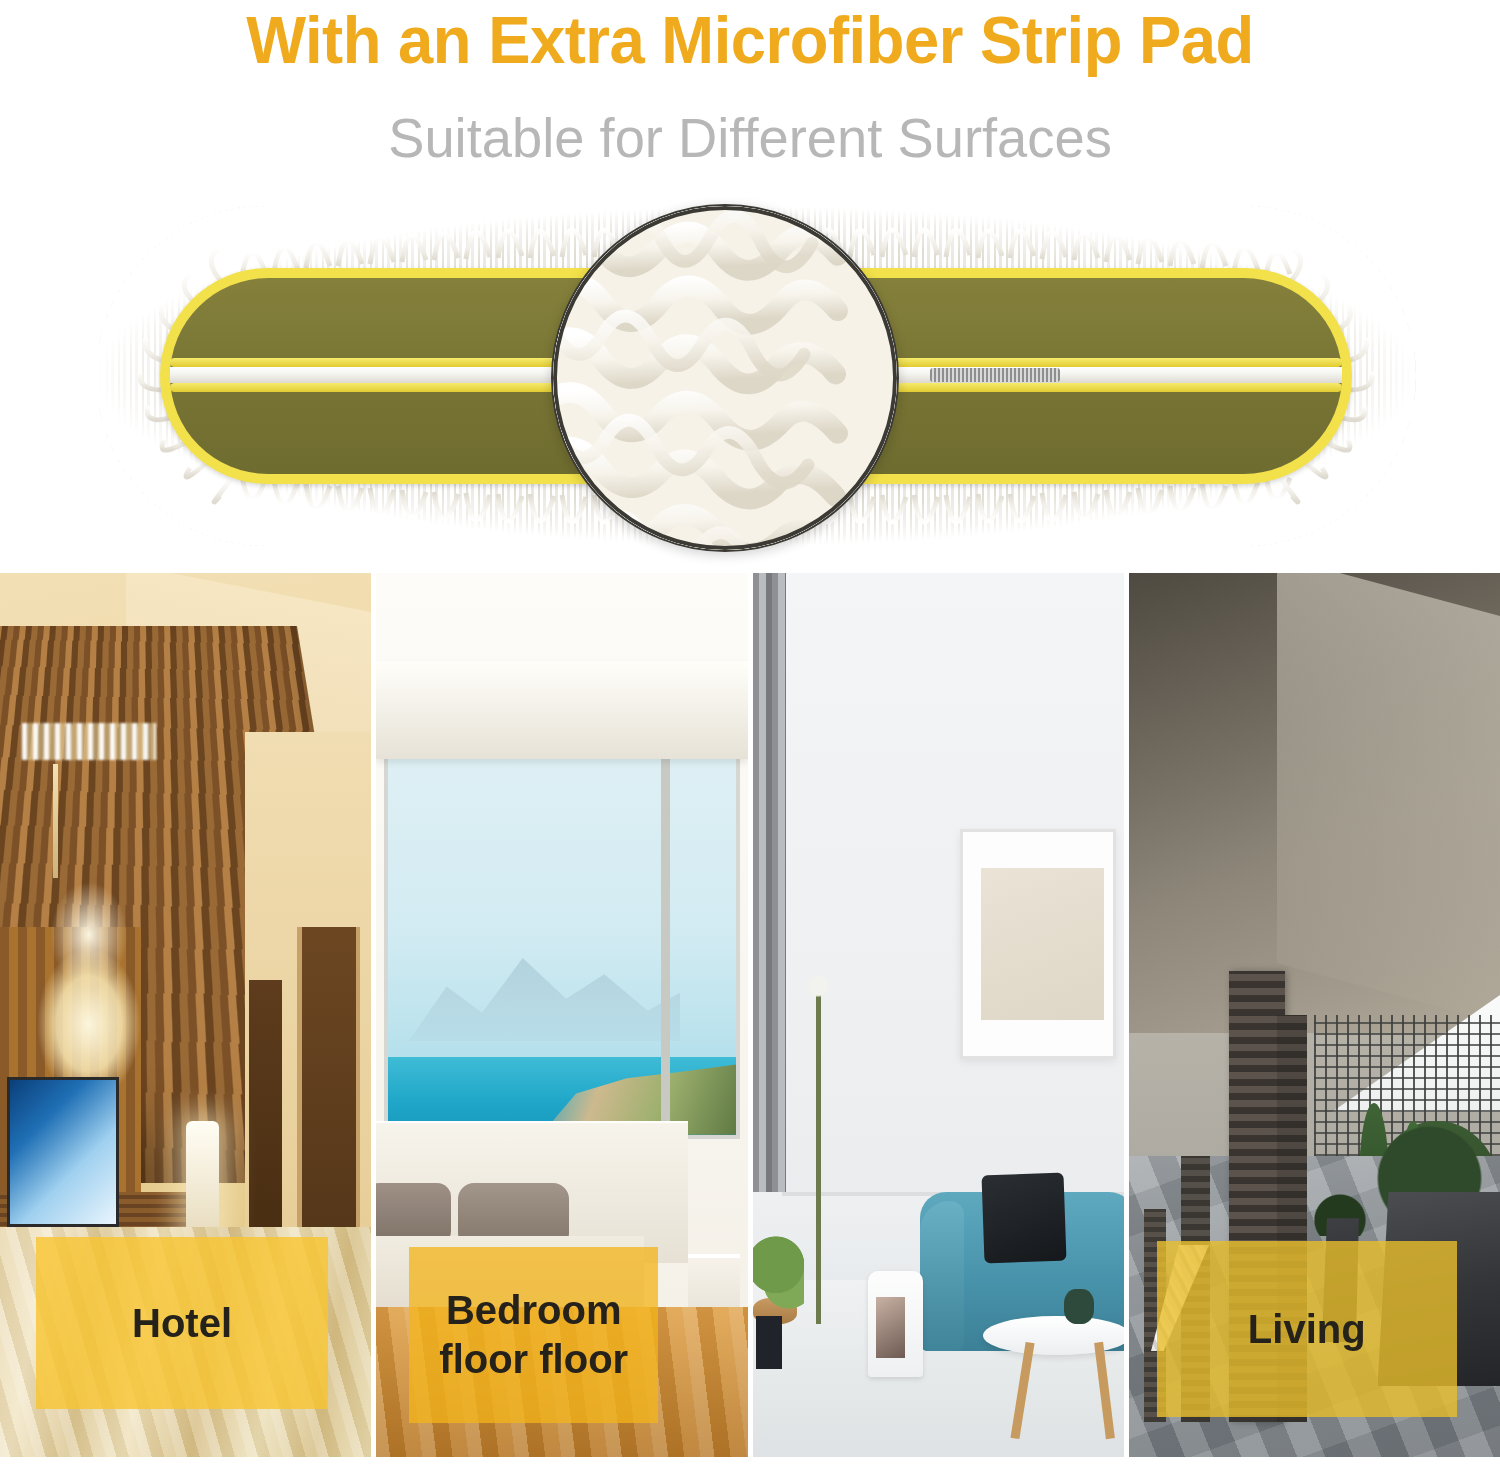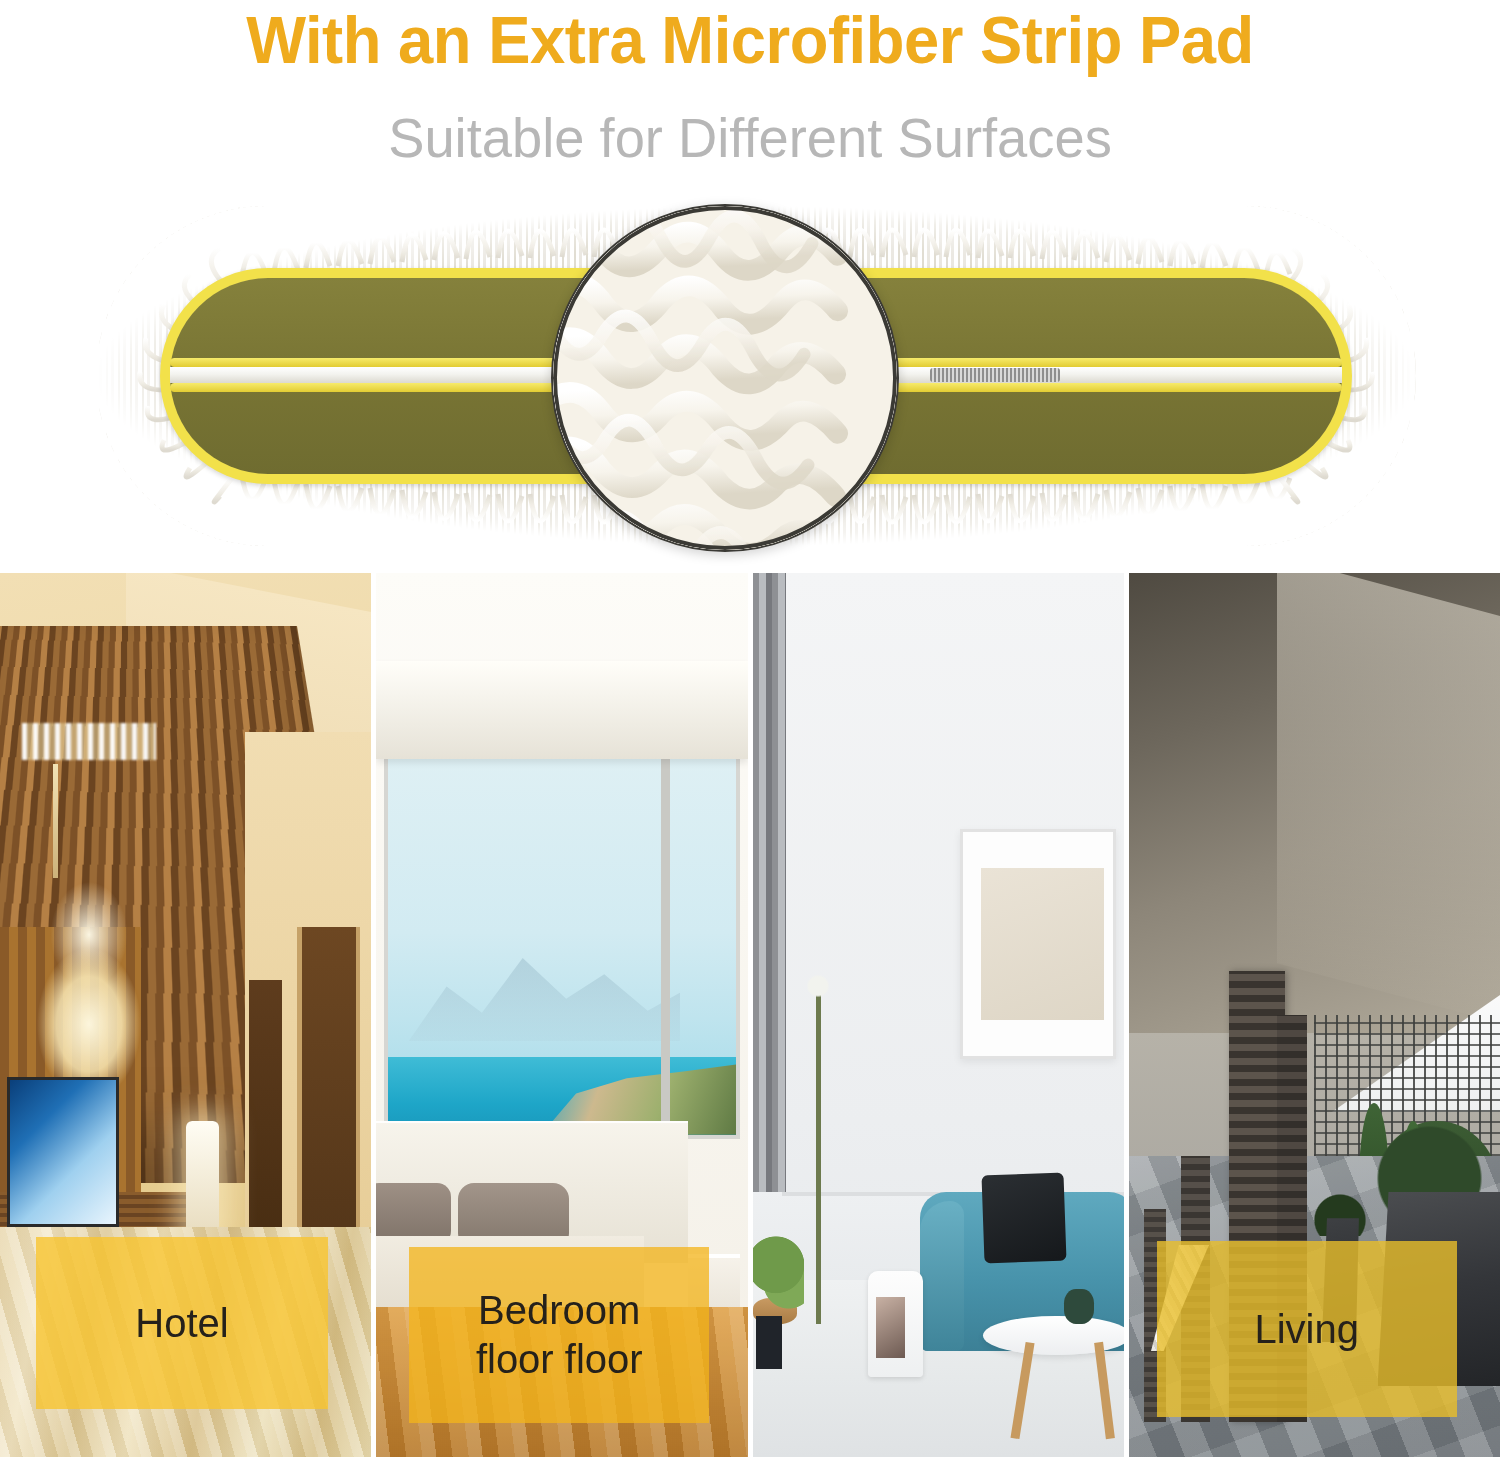--- a/index.html
+++ b/index.html
@@ -121,33 +121,33 @@
   .panels {
     position: absolute; left: 0; top: 573px; width: 1500px; height: 884px;
     display: flex; gap: 5px;
   }
   .panel { position: relative; flex: 1 1 0; overflow: hidden; }
   .scene { position: absolute; inset: 0; }
 
   .caption {
     position: absolute; z-index: 8;
     color: #25211b;
-    font-weight: normal;
+    font-weight: bold;
     font-size: 40px;
     line-height: 1.22;
     text-align: center;
     display: flex; flex-direction: column; justify-content: center; align-items: center;
     padding: 10px 8px;
   }
   .cap-l1, .cap-l2 { display: block; white-space: nowrap; }
 
   
   .cap1 { left: 36px; bottom: 48px; width: 292px; height: 172px; background: rgba(247,196,48,0.80); }
   
-  .cap2 { left: 33px; bottom: 34px; width: 300px; height: 176px; background: rgba(243,180,26,0.76); }
+  .cap2 { left: 33px; bottom: 34px; width: 249px; height: 176px; background: rgba(243,180,26,0.76); }
   
   .cap3 { left: 32px; bottom: 52px; width: 300px; height: 172px; background: rgba(243,207,108,0.96); }
   
   .cap4 { left: 28px; bottom: 40px; width: 300px; height: 176px; background: rgba(233,190,42,0.80); }
 
   
   .p1-bg { position:absolute; inset:0; background: linear-gradient(170deg,#f2dfb4 0%,#eed9a8 30%,#e8cf93 62%,#d9bb78 100%); }
   .p1-ceiling {
     position:absolute; left:-6%; top:6%; width:86%; height:46%;
     background: repeating-linear-gradient(92deg,

